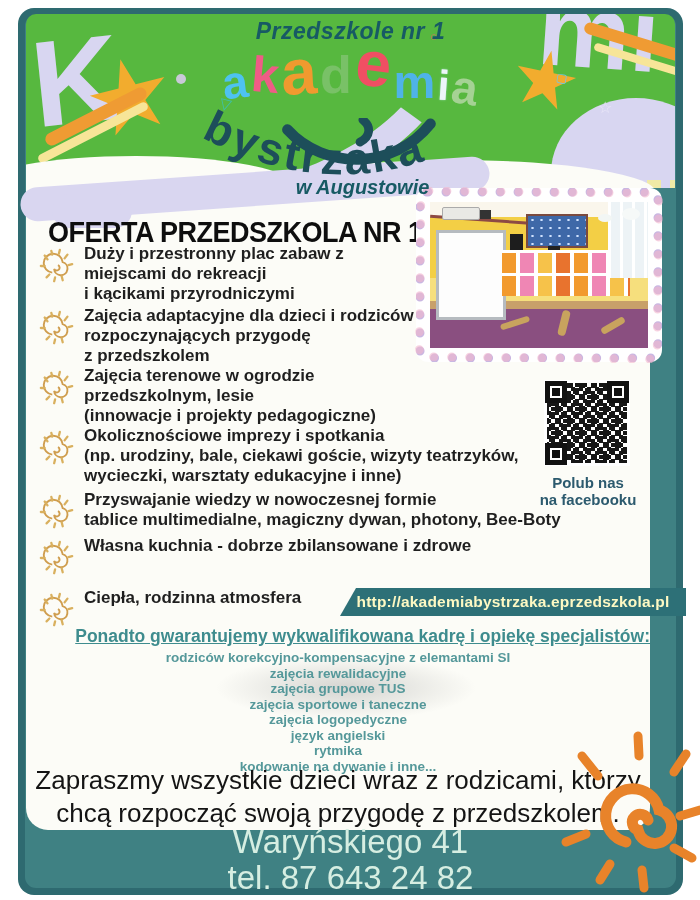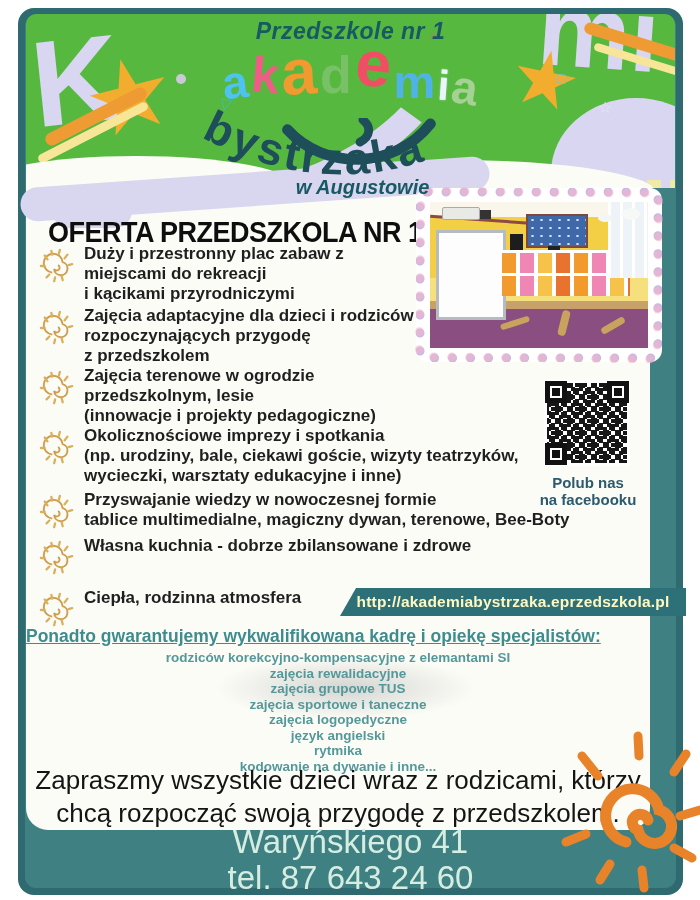--- a/index.html
+++ b/index.html
@@ -113,21 +113,21 @@
   .visit-label{position:absolute;left:382px;top:378px;width:200px;text-align:center;color:#123f4e;
                font-size:17px;font-weight:bold;z-index:2;}
   .url-bar{position:absolute;left:314px;top:400px;width:346px;height:28px;background:#2d7077;
            clip-path:polygon(16px 0,100% 0,100% 100%,0 100%);display:flex;align-items:center;
            justify-content:center;z-index:3;}
   .url-bar span{color:#fef9c3;font-size:15.5px;font-weight:bold;letter-spacing:.2px;}
 
   
   .spec-shadow{position:absolute;left:190px;top:468px;width:260px;height:64px;
      background:radial-gradient(closest-side,rgba(110,110,110,.28),rgba(0,0,0,0));z-index:1;}
-  .spec-heading{position:absolute;left:0;top:438px;width:100%;text-align:left;color:#3e8c8e;
+  .spec-heading{position:absolute;left:0;top:438px;width:100%;text-align:right;color:#3e8c8e;
      font-size:17.5px;font-weight:bold;text-decoration:underline;z-index:2;}
   .spec-list{position:absolute;left:0;top:462px;width:100%;text-align:center;z-index:2;}
   .spec-item{font-size:13.5px;font-weight:bold;color:#55989a;line-height:15.5px;}
 
   
   .invite{position:absolute;left:0;top:576px;width:100%;text-align:center;color:#141414;
           font-size:26px;line-height:33px;z-index:2;}
 
   
   .footer-address{position:absolute;left:0;top:816px;width:100%;text-align:center;color:#d6eee2;
@@ -298,21 +298,21 @@
         <line x1="31" y1="8" x2="28" y2="12"></line>
         <line x1="36" y1="18" x2="32" y2="19"></line>
         <line x1="3" y1="20" x2="7" y2="20"></line>
         <line x1="9" y1="32" x2="12" y2="29"></line>
         <line x1="17" y1="36" x2="18" y2="32"></line>
         <line x1="26" y1="35" x2="25" y2="31"></line>
       </g>
     </svg>
     <div class="offer-text">
               <div>Przyswajanie wiedzy w nowoczesnej formie</div>
-              <div>tablice multimedialne, magiczny dywan, terenowe, Bee-Boty</div>
+              <div>tablice multimedialne, magiczny dywan, photony, Bee-Boty</div>
             </div>
   </div>
 
   <div class="offer-item" style="top: 348px;">
     <svg class="sun-bullet" viewBox="0 0 40 40">
       <path class="spiral" d="M 21 19 a 3 3 0 1 1 -4 4 a 7 7 0 1 0 9 -7 a 10 10 0 1 0 -11 11"></path>
       <g class="rays">
         <line x1="7" y1="9" x2="10" y2="13"></line>
         <line x1="14" y1="4" x2="15" y2="8"></line>
         <line x1="23" y1="3" x2="22" y2="7"></line>
@@ -397,21 +397,21 @@
           <div class="spec-item">kodowanie na dywanie i inne...</div>
         </div>
 
       <div class="invite">
         <div>Zapraszmy wszystkie dzieci wraz z rodzicami, którzy</div>
         <div>chcą rozpocząć swoją przygodę z przedszkolem.</div>
       </div>
     </div>
 
     <div class="footer-address">Waryńskiego 41</div>
-    <div class="footer-phone">tel. 87 643 24 60</div>
+    <div class="footer-phone">tel. 87 643 24 82</div>
   </div>
 
   <svg class="big-sun" viewBox="0 0 150 168">
     <path d="M 96 90 a 8 8 0 1 0 -10 10 a 17 17 0 1 0 21 -20 a 27 27 0 1 0 -33 32" stroke-width="11"></path>
     <line x1="30" y1="26" x2="46" y2="46" stroke-width="9"></line>
     <line x1="86" y1="6" x2="87" y2="26" stroke-width="9"></line>
     <line x1="134" y1="24" x2="122" y2="42" stroke-width="9"></line>
     <line x1="148" y1="80" x2="128" y2="86" stroke-width="9"></line>
     <line x1="140" y1="128" x2="122" y2="118" stroke-width="9"></line>
     <line x1="92" y1="158" x2="90" y2="140" stroke-width="9"></line>

